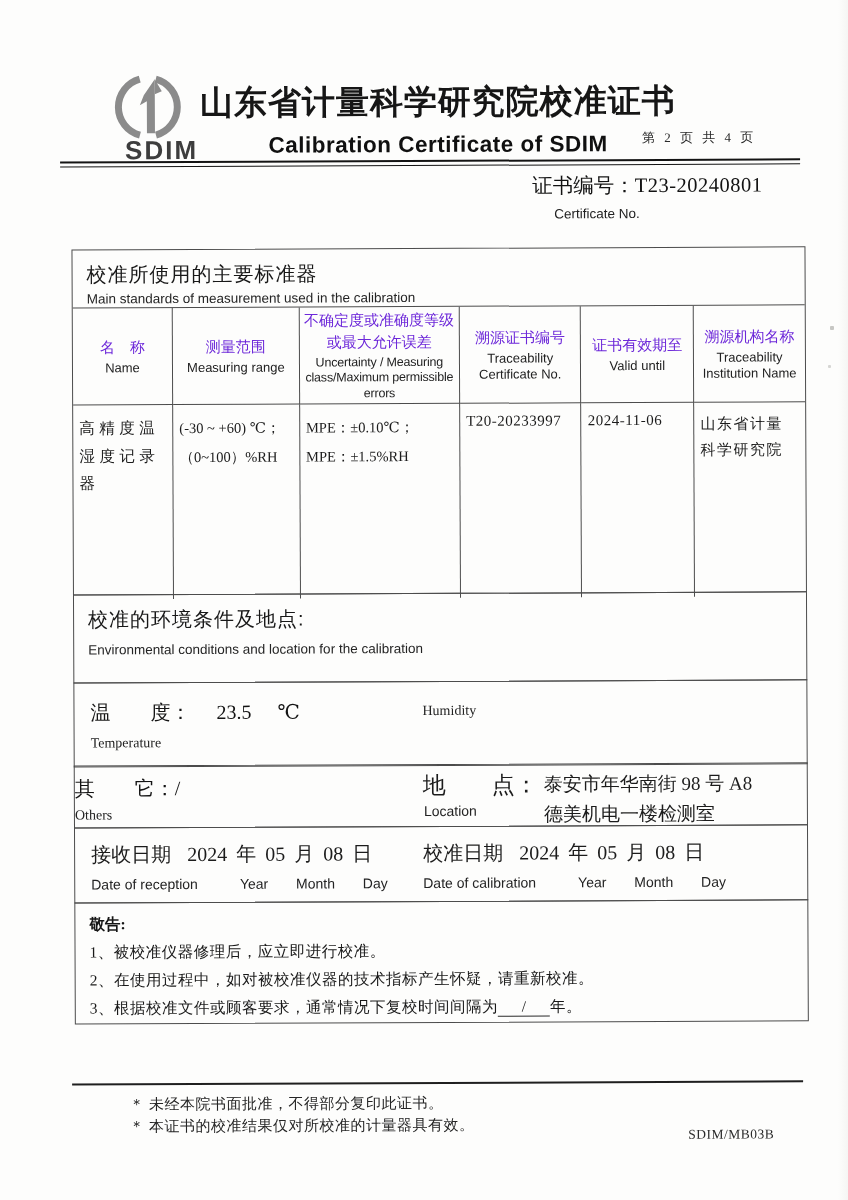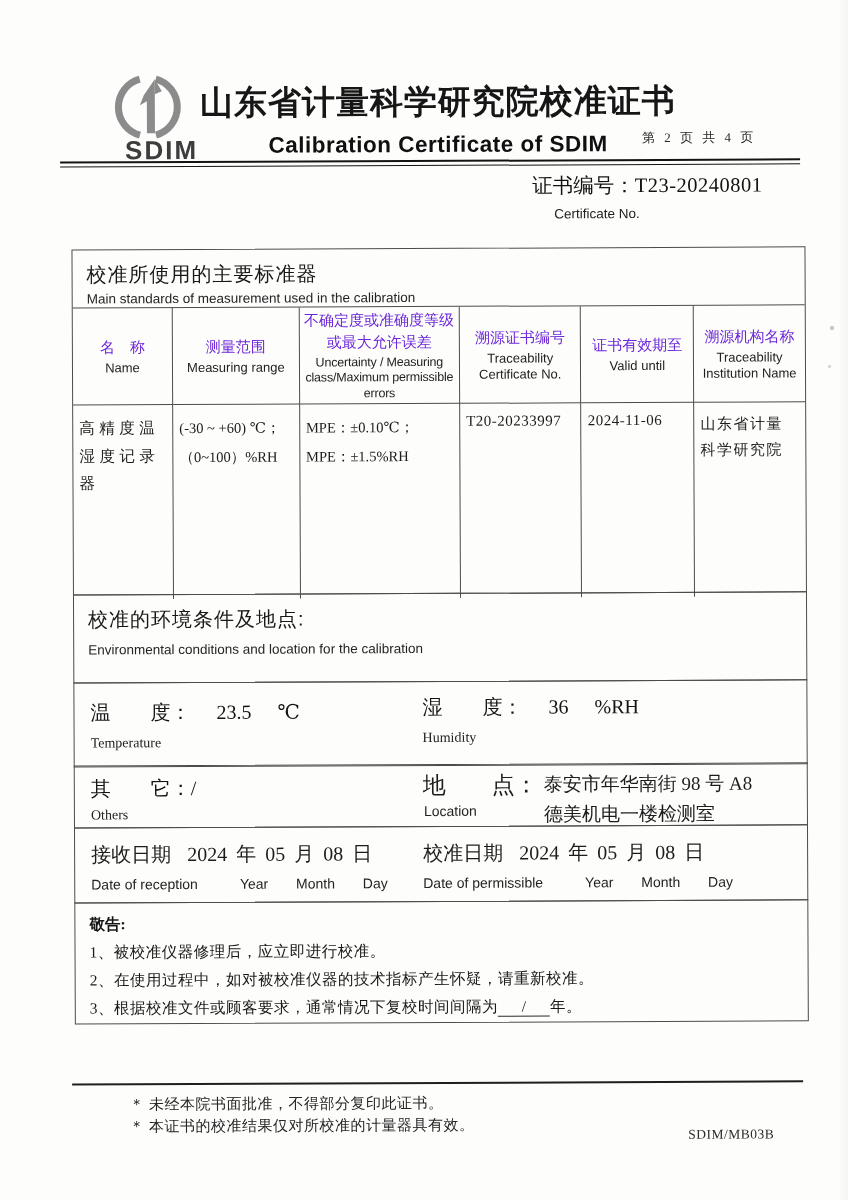--- a/index.html
+++ b/index.html
@@ -57,21 +57,21 @@
 
   .sec3{height:85px;}
   .env-block{position:absolute;top:16px;left:16px;}
   .env-block.right{left:348px;top:12px;}
   .env-zh{font-size:20px;color:#141414;white-space:nowrap;}
   .env-zh .v{margin-left:26px;}
   .env-zh .u{margin-left:26px;}
   .env-en{font-family:Liberation Serif, serif;font-size:14px;color:#232323;margin-top:9px;}
 
   .sec4{height:63px;}
-  .oth-block{position:absolute;top:9px;left:16px;}
+  .oth-block{position:absolute;top:9px;left:0;}
   .oth-block .env-en{margin-top:5px;}
   .loc-block{position:absolute;top:5px;left:348px;width:380px;}
   .loc-top{display:flex;}
   .loc-label{font-size:23px;white-space:nowrap;}
   .loc-lines{font-size:19px;margin-left:6px;line-height:1.55;white-space:nowrap;}
   .loc-en{position:absolute;left:1px;top:33px;font-family:"Liberation Sans","DejaVu Sans",sans-serif;font-size:14px;color:#232323;}
 
   .sec5{height:76px;}
   .date-block{position:absolute;top:13px;left:16px;}
   .date-block.right{left:348px;}
@@ -196,23 +196,20 @@
       </div>
 
       <div class="sec sec3">
         <div class="env-block">
           <div class="env-zh">
             <span>温　　度：</span><span class="v">23.5</span><span class="u">℃</span>
           </div>
           <div class="env-en">Temperature</div>
         </div>
         <div class="env-block right">
-          <div class="env-zh">
-            <span>湿　　度：</span><span class="v">36</span><span class="u">%RH</span>
-          </div>
           <div class="env-en">Humidity</div>
         </div>
       </div>
 
       <div class="sec sec4">
         <div class="oth-block">
           <div class="env-zh">
             <span>其　　它：</span><span>/</span>
           </div>
           <div class="env-en">Others</div>
@@ -236,21 +233,21 @@
           </div>
           <div class="date-en">
             <span>Date of reception</span><span class="units">Year Month Day</span>
           </div>
         </div>
         <div class="date-block right">
           <div class="date-zh">
             <span>校准日期</span><span class="dv">2024 年 05 月 08 日</span>
           </div>
           <div class="date-en">
-            <span>Date of permissible</span><span class="units">Year Month Day</span>
+            <span>Date of calibration</span><span class="units">Year Month Day</span>
           </div>
         </div>
       </div>
 
       <div class="sec sec6">
         <div class="notice-title">敬告:</div>
         <div class="notice-item">1、被校准仪器修理后，应立即进行校准。</div>
         <div class="notice-item">2、在使用过程中，如对被校准仪器的技术指标产生怀疑，请重新校准。</div>
         <div class="notice-item">
           <span>3、根据校准文件或顾客要求，通常情况下复校时间间隔为</span><span class="blank-slash">/</span><span>年。</span>

